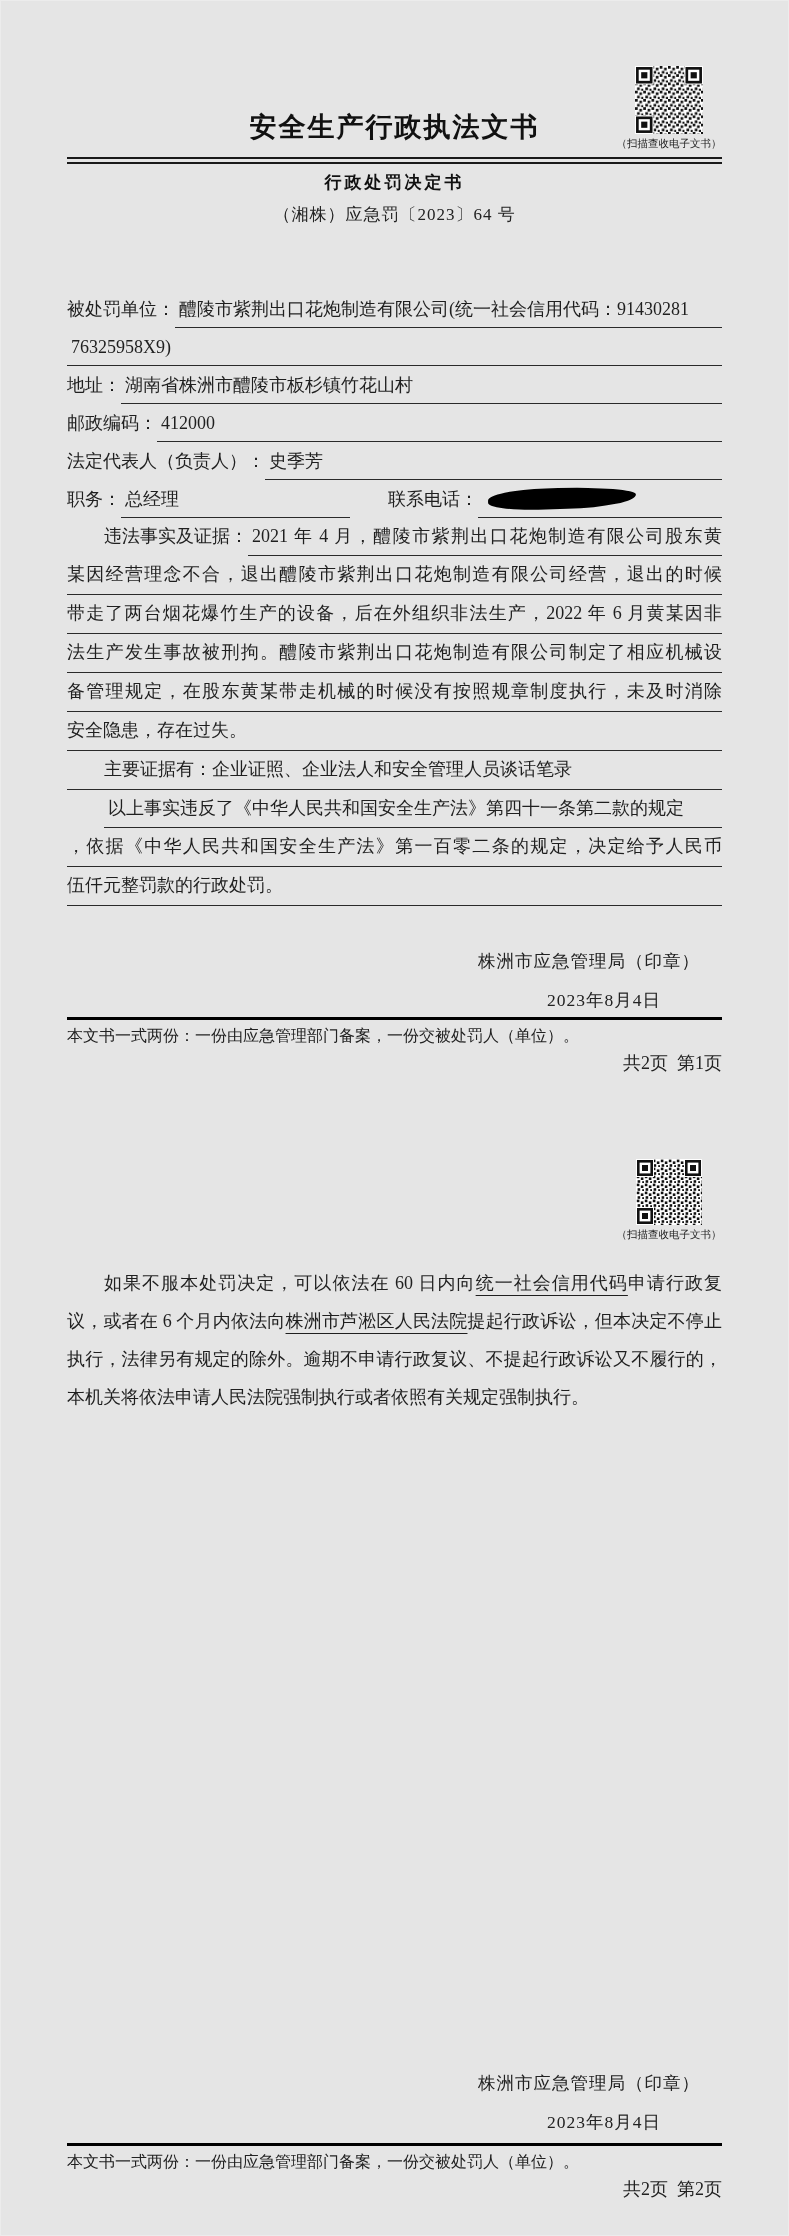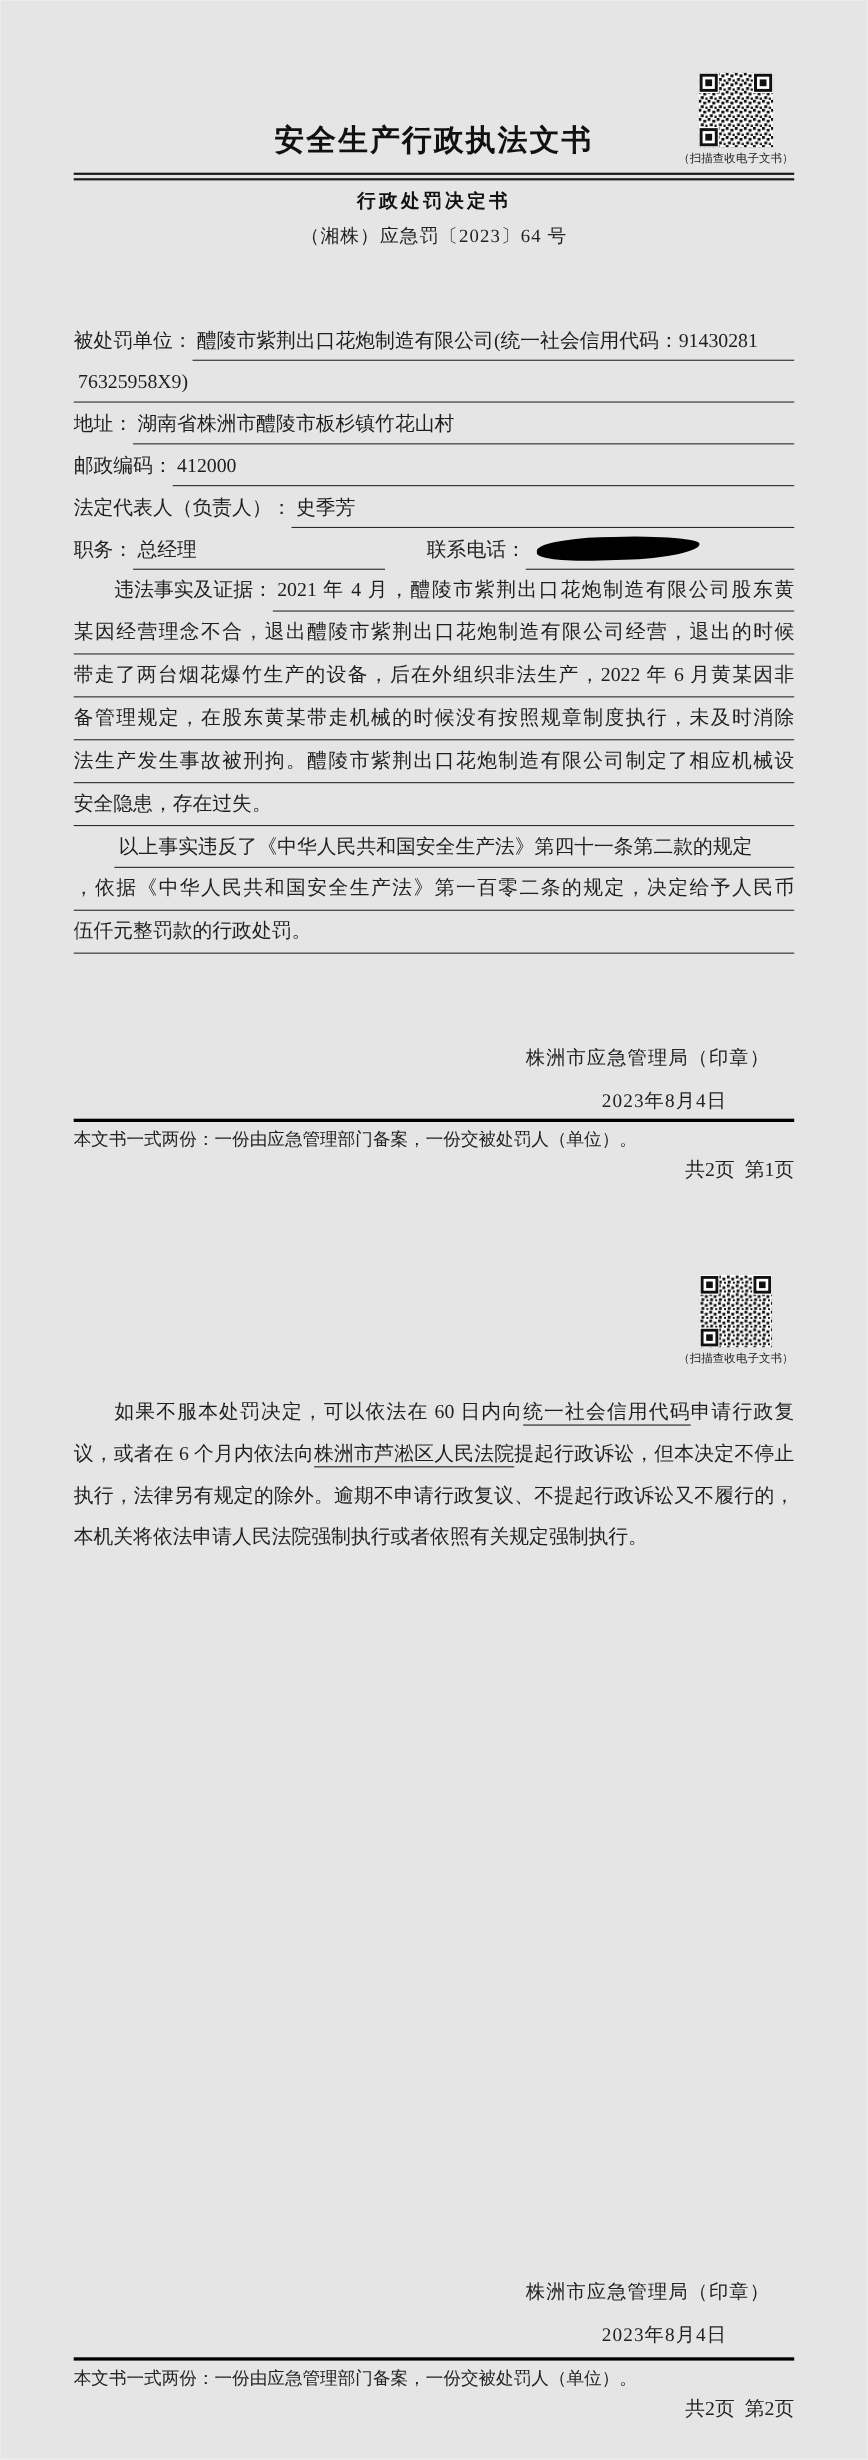--- a/index.html
+++ b/index.html
@@ -134,24 +134,25 @@
         <span class="lbl">联系电话：</span>
         <span class="uv grow"><span class="blob"></span></span>
       </div>
 
       <div class="pflex">
         <span class="lbl indent">违法事实及证据：</span>
         <span class="uv grow fill">2021 年 4 月，醴陵市紫荆出口花炮制造有限公司股东黄</span>
       </div>
       <div class="pline fill">某因经营理念不合，退出醴陵市紫荆出口花炮制造有限公司经营，退出的时候</div>
       <div class="pline fill">带走了两台烟花爆竹生产的设备，后在外组织非法生产，2022 年 6 月黄某因非</div>
+      <div class="pline fill">法生产发生事故被刑拘。醴陵市紫荆出口花炮制造有限公司制定了相应机械设</div>
       <div class="pline fill">备管理规定，在股东黄某带走机械的时候没有按照规章制度执行，未及时消除</div>
-      <div class="pline fill">法生产发生事故被刑拘。醴陵市紫荆出口花炮制造有限公司制定了相应机械设</div>
       <div class="pline">安全隐患，存在过失。</div>
 
+      <div class="pline indent">主要证据有：企业证照、企业法人和安全管理人员谈话笔录</div>
 
       <div class="pflex">
         <span class="sp36"></span>
         <span class="uv grow">以上事实违反了《中华人民共和国安全生产法》第四十一条第二款的规定</span>
       </div>
       <div class="pline fill">，依据《中华人民共和国安全生产法》第一百零二条的规定，决定给予人民币</div>
       <div class="pline">伍仟元整罚款的行政处罚。</div>
     </div>
 
     <div class="sig">

